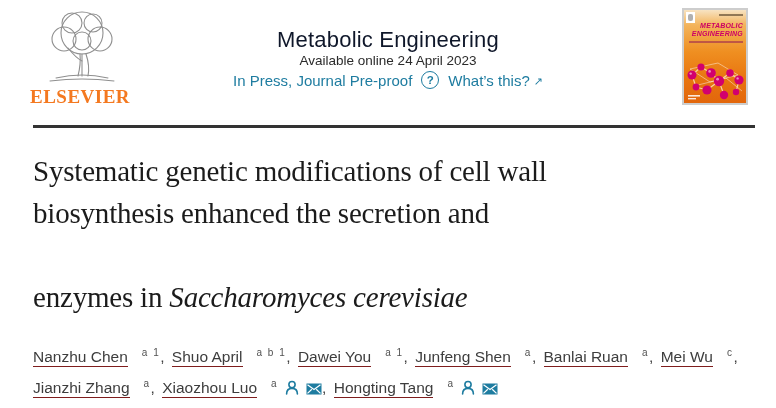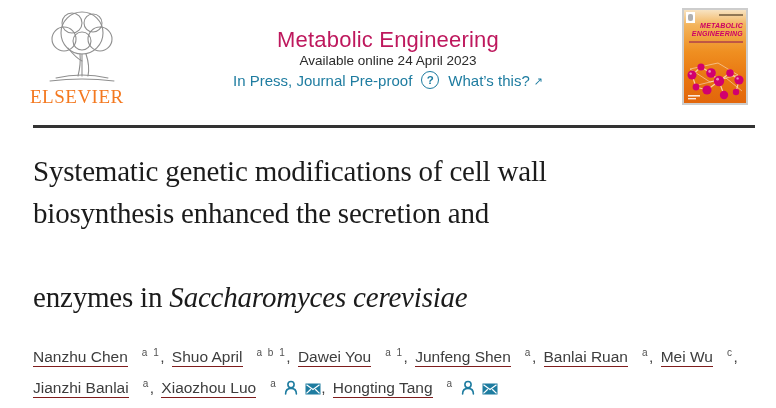--- a/index.html
+++ b/index.html
@@ -9,24 +9,24 @@
     --divider:#333333;
   }
   *{margin:0;padding:0;box-sizing:border-box;}
   html,body{background:#fff;}
   body{font-family:"Liberation Sans",sans-serif;}
   .page{position:relative;width:776px;height:408px;background:#ffffff;overflow:hidden;}
 
   
   .logo{position:absolute;left:30px;top:8px;width:100px;text-align:left;cursor:pointer;}
   .logo svg{display:block;margin-left:8px;}
-  .logo-word{font-family:"Liberation Serif",serif;font-size:19px;font-weight:400;color:var(--orange);letter-spacing:.5px;margin-top:1px;}
+  .logo-word{font-family:"Liberation Serif",serif;font-size:19px;font-weight:700;color:var(--orange);letter-spacing:.5px;margin-top:1px;}
 
   .head-center{position:absolute;left:50%;top:27px;transform:translateX(-50%);width:460px;text-align:center;}
-  .journal-title{font-size:22px;font-weight:500;color:#be185d;letter-spacing:.2px;cursor:pointer;}
+  .journal-title{font-size:22px;font-weight:500;color:#0f172a;letter-spacing:.2px;cursor:pointer;}
   .avail{margin-top:0;font-size:13.5px;color:#2b2b2b;}
   .status-row{margin-top:3px;display:flex;align-items:center;justify-content:center;gap:9px;font-size:15px;color:var(--teal);}
   .status-row a{color:var(--teal);text-decoration:none;cursor:pointer;}
   .q-icon{display:inline-flex;align-items:center;justify-content:center;width:18px;height:18px;border:1.6px solid var(--teal);border-radius:50%;font-size:11.5px;font-weight:700;color:var(--teal);cursor:pointer;}
   .ext-arrow{font-size:11px;margin-left:4px;display:inline-block;transform:translateY(-1px);}
 
   
   .cover{position:absolute;left:682px;top:8px;width:66px;height:97px;border:2px solid #cdcdcd;
          background:linear-gradient(180deg,#f7e3c2 0%,#f3b45c 16%,#ef8f21 45%,#e8740f 75%,#e2660c 100%);
          overflow:hidden;cursor:pointer;}
@@ -158,21 +158,21 @@
   <div class="authors">
     <div class="aline">
       <span><span class="aname">Nanzhu Chen</span><sup class="asup">a 1</sup></span><span class="sep">, </span>
       <span><span class="aname">Shuo April</span><sup class="asup">a b 1</sup></span><span class="sep">, </span>
       <span><span class="aname">Dawei You</span><sup class="asup">a 1</sup></span><span class="sep">, </span>
       <span><span class="aname">Junfeng Shen</span><sup class="asup">a</sup></span><span class="sep">, </span>
       <span><span class="aname">Banlai Ruan</span><sup class="asup">a</sup></span><span class="sep">, </span>
       <span><span class="aname">Mei Wu</span><sup class="asup">c</sup></span><span class="sep">,</span>
     </div>
     <div class="aline">
-      <span><span class="aname">Jianzhi Banlai</span><sup class="asup">a</sup></span><span class="sep">, </span>
+      <span><span class="aname">Jianzhi Zhang</span><sup class="asup">a</sup></span><span class="sep">, </span>
       <span><span class="aname">Xiaozhou Luo</span><sup class="asup">a</sup></span><span class="auth-icon"><svg width="14" height="15" viewBox="0 0 14 15">
             <g fill="none" stroke="#1e7ca0" stroke-width="1.6" stroke-linecap="round">
               <circle cx="7" cy="4.6" r="3.1"></circle>
               <path d="M1.6 14 C1.6 10 4.2 8.4 7 8.4 C9.8 8.4 12.4 10 12.4 14"></path>
             </g>
           </svg></span><span class="auth-icon"><svg width="16" height="12" viewBox="0 0 16 12">
             <rect x="0.5" y="0.5" width="15" height="11" fill="#1e7ca0"></rect>
             <g stroke="#ffffff" stroke-width="1.2" fill="none">
               <path d="M1.5 1.8 L8 6.6 L14.5 1.8"></path>
               <path d="M1.5 10.4 L5.8 6.2"></path>

